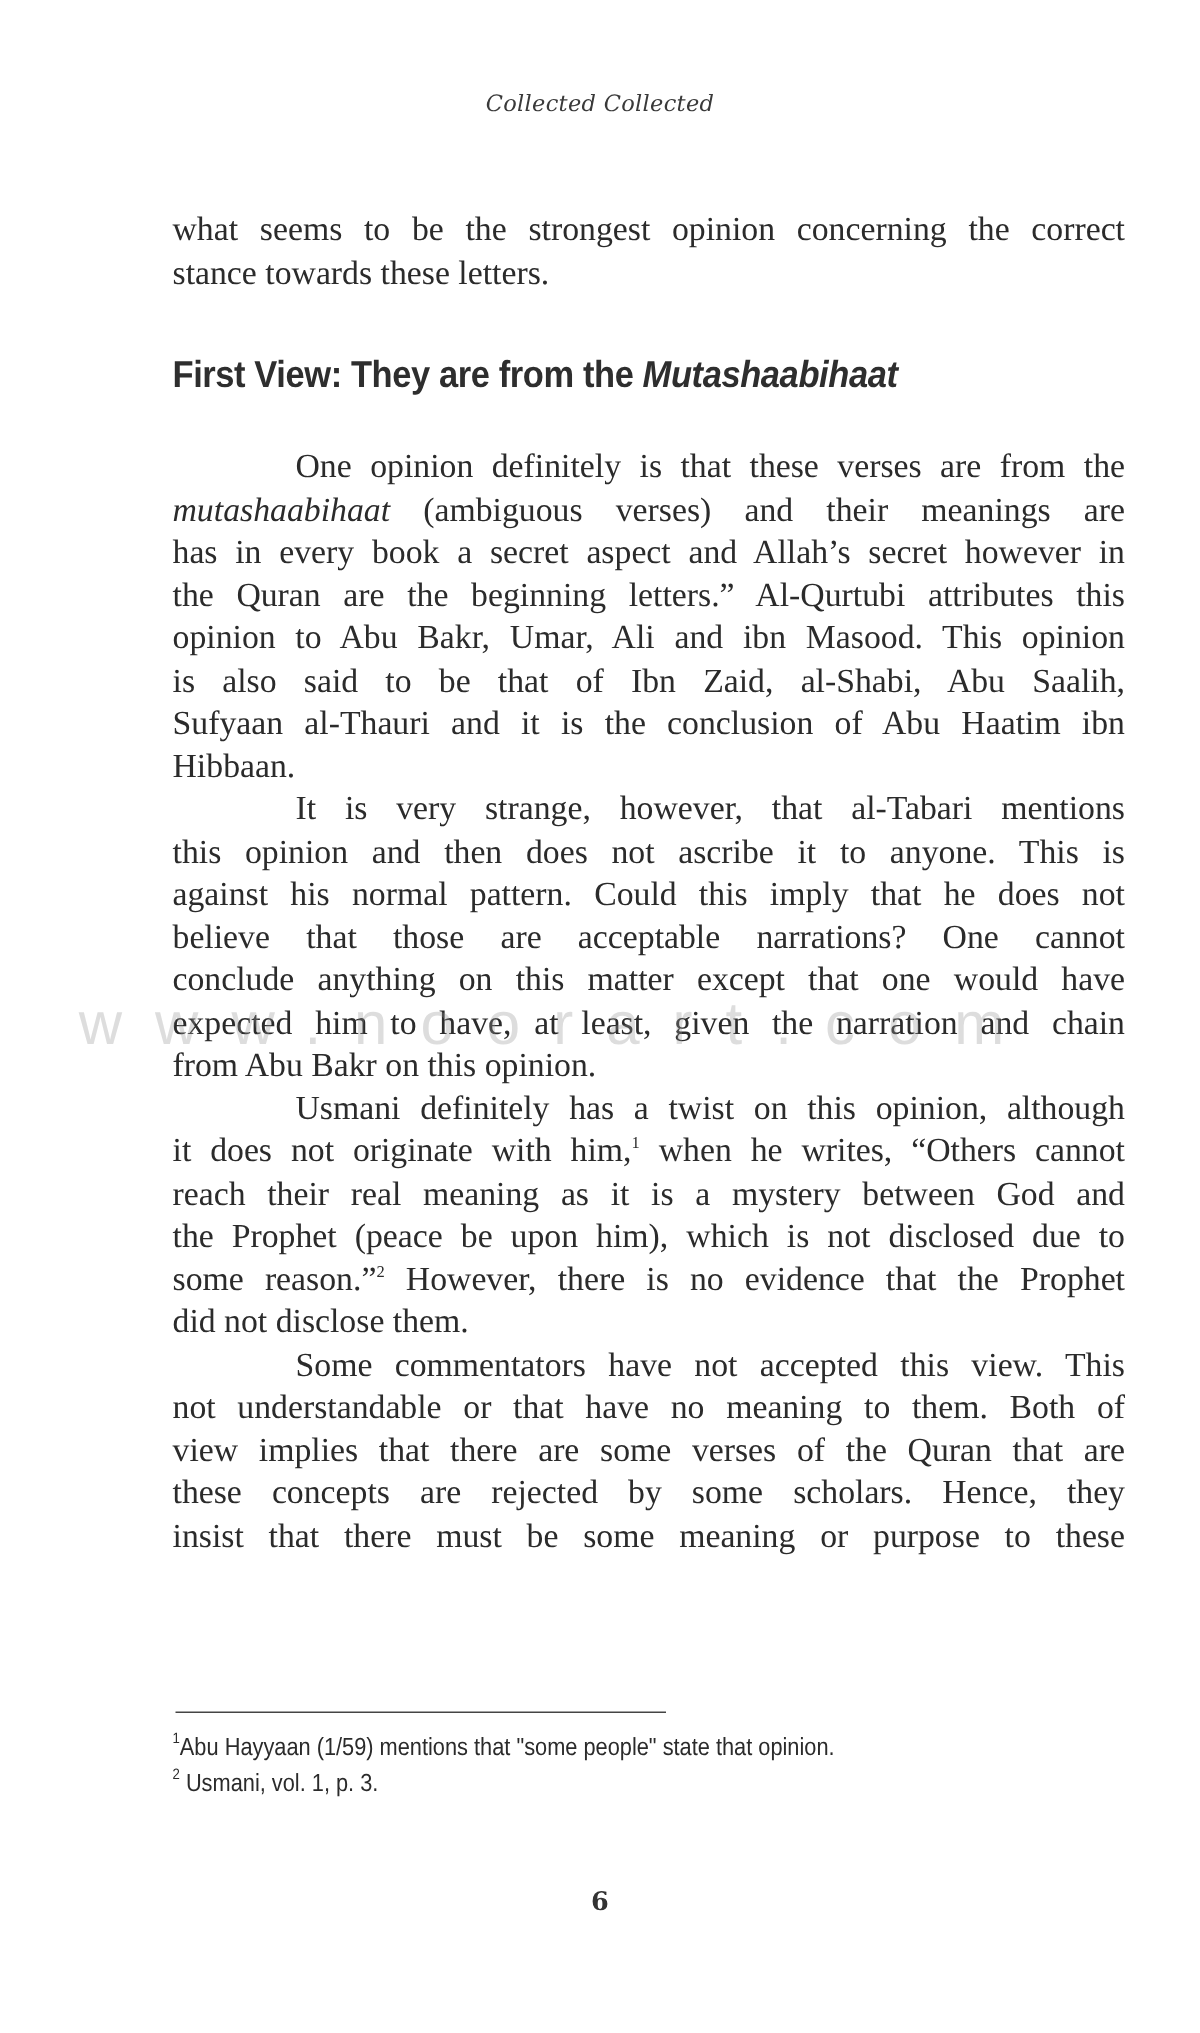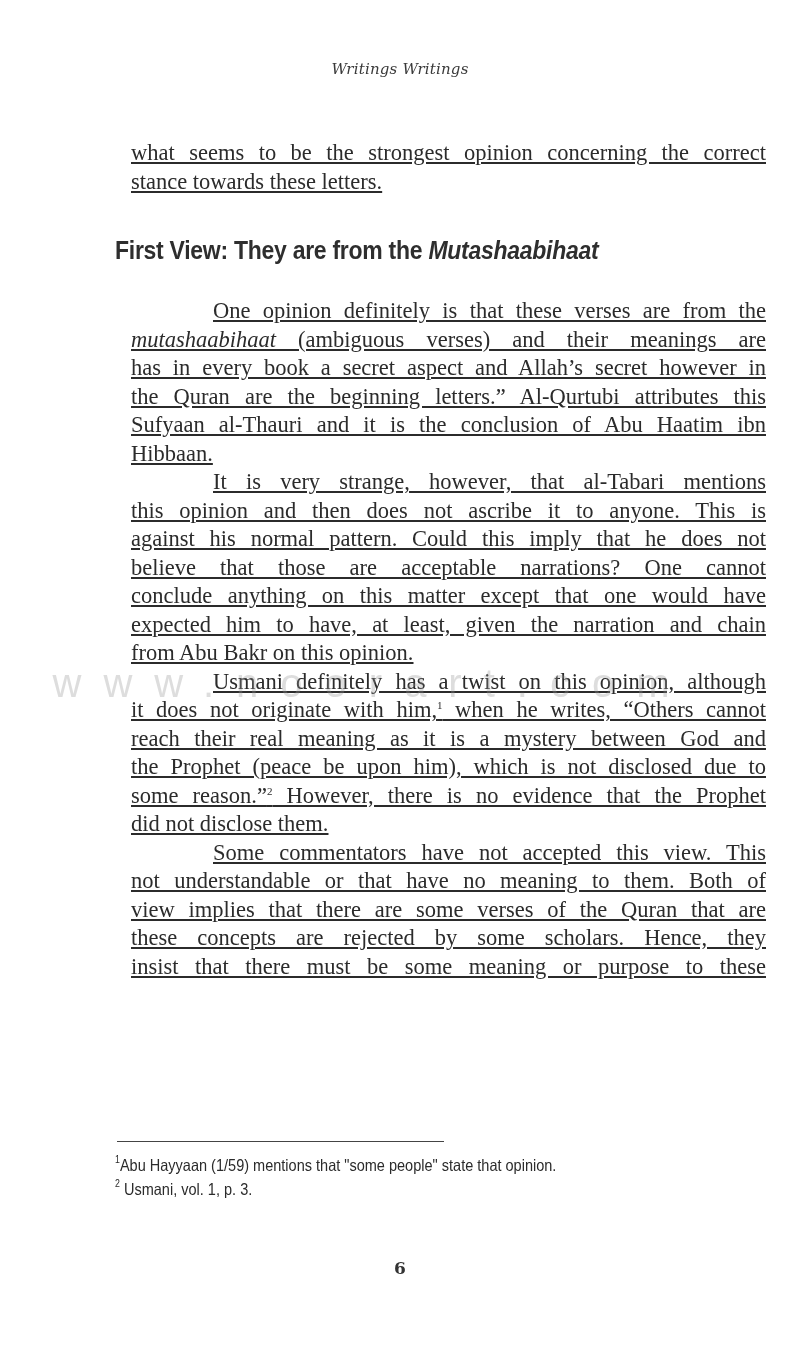--- a/index.html
+++ b/index.html
@@ -22,23 +22,22 @@
       width: 800px;
       text-align: center;
       font-family: "DejaVu Serif", "Liberation Serif", serif;
       font-style: italic;
       font-size: 15px;
       color: #3a3a3a;
       letter-spacing: 0.2px;
     }
     .body-col {
       position: absolute;
-      left: 131px;
+      left: 115px;
       width: 635px;
-      text-decoration: underline;
     }
     .line {
       height: 28.5px;
       line-height: 28.5px;
       font-size: 22.5px;
       white-space: nowrap;
       text-align: justify;
       text-align-last: justify;
       display: block;
     }
@@ -120,36 +119,38 @@
       letter-spacing: 22px;
       color: rgba(150,150,150,0.32);
       pointer-events: none;
       white-space: nowrap;
       line-height: 62px;
     }
   </style>
 </head>
 <body>
 
-<div class="running-head">Writings Writings</div>
+<div class="running-head">Collected Collected</div>
 
 <div class="body-col intro">
   <span class="line">what  seems  to be the strongest opinion concerning the correct</span>
   <span class="line last">stance towards these letters.</span>
 </div>
 
 <div class="heading"><span>First View: They are from the </span><span class="em">Mutashaabihaat</span></div>
 
 <div class="body-col section">
 
   <div>
     <span class="line indent">One opinion definitely is that these verses are from the</span>
     <span class="line"><i>mutashaabihaat</i><span> (ambiguous  verses)  and  their  meanings  are</span></span>
     <span class="line">has  in  every   book a secret aspect and Allah’s secret however in</span>
     <span class="line">the   Quran are the beginning letters.” Al-Qurtubi attributes this</span>
+    <span class="line">opinion  to Abu Bakr, Umar, Ali and ibn Masood. This opinion</span>
+    <span class="line">is   also  said  to  be  that  of  Ibn  Zaid,  al-Shabi,  Abu  Saalih,</span>
     <span class="line">Sufyaan  al-Thauri  and  it is the conclusion of Abu Haatim ibn</span>
     <span class="line last">Hibbaan.</span>
   </div>
 
   <div>
     <span class="line indent">It  is  very  strange,  however,  that  al-Tabari mentions</span>
     <span class="line">this  opinion  and  then  does  not  ascribe  it  to anyone. This is</span>
     <span class="line">against  his  normal  pattern.   Could this imply that he does not</span>
     <span class="line">believe  that  those are acceptable narrations?   One cannot</span>
     <span class="line">conclude  anything  on  this  matter except that one would have</span>

